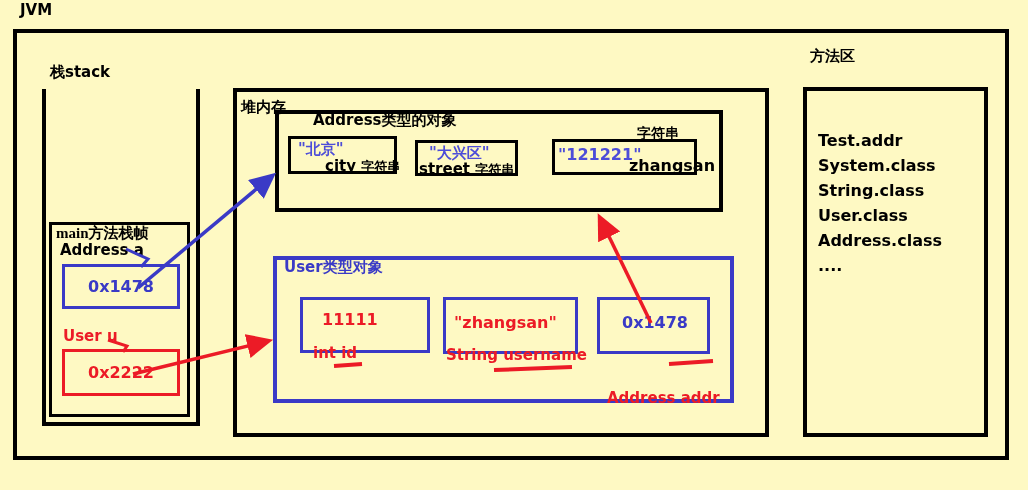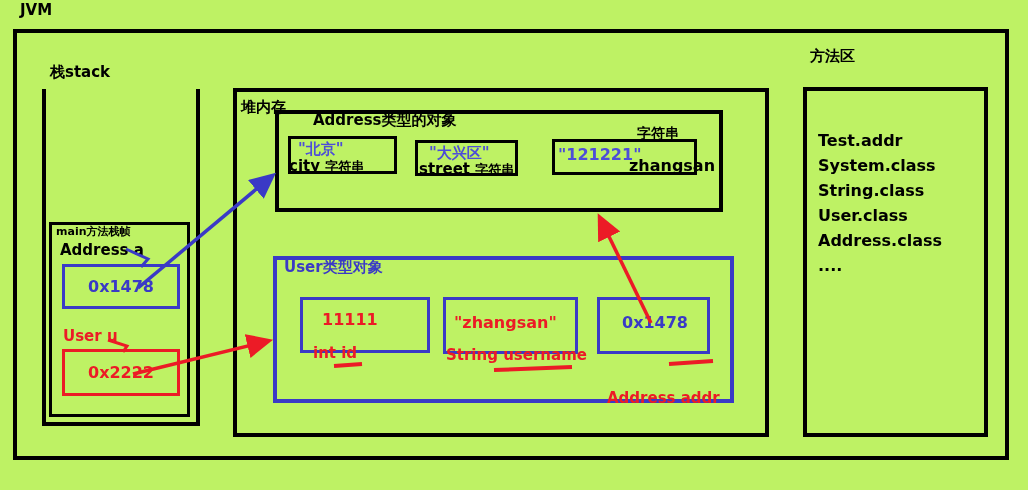--- a/index.html
+++ b/index.html
@@ -9,51 +9,51 @@
     --black:#000000;
   }
   *{margin:0;padding:0;box-sizing:border-box;}
   body{
     font-family:"DejaVu Sans","Liberation Sans",sans-serif;
     background:#ffffff;
   }
   .canvas{
     position:relative;
     width:1028px;height:490px;
-    background:#bef264;
+    background:#fef9c3;
     overflow:hidden;
     font-weight:bold;
     color:var(--black);
   }
   .abs{position:absolute;}
   .lbl{font-size:15px;font-weight:bold;white-space:nowrap;}
   .jvm-label{left:20px;top:1px;font-size:15px;}
   .outer-box{left:13px;top:29px;width:996px;height:431px;border:4px solid var(--black);}
   
   .stack-label{left:50px;top:63px;}
   .stack-box{left:42px;top:89px;width:158px;height:337px;
     border:4px solid var(--black);border-top:none;}
   .frame-box{left:49px;top:222px;width:141px;height:195px;border:3px solid var(--black);}
-  .frame-title{left:56px;top:224px;font-size:11px;}
+  .frame-title{left:56px;top:224px;font-size:15px;font-family:Liberation Serif, serif;}
   .addr-a-label{left:60px;top:241px;}
   .val-box{display:flex;align-items:center;justify-content:center;
     font-size:16px;font-weight:bold;}
   .stack-blue-box{left:62px;top:264px;width:118px;height:45px;
     border:3px solid var(--blue);color:var(--blue);}
   .user-u-label{left:63px;top:327px;color:var(--red);}
   .stack-red-box{left:62px;top:349px;width:118px;height:47px;
     border:3px solid var(--red);color:var(--red);}
   
   .heap-label{left:241px;top:62px;margin-top:36px;}
   .heap-box{left:233px;top:88px;width:536px;height:349px;border:4px solid var(--black);}
   .addr-obj-box{left:275px;top:110px;width:448px;height:102px;border:4px solid var(--black);}
   .addr-obj-title{left:285px;top:111px;font-size:15px;margin-left:28px;}
   .city-box{left:288px;top:136px;width:109px;height:38px;border:3px solid var(--black);}
   .city-value{left:298px;top:140px;font-size:15px;color:var(--blue-light);}
-  .city-label{left:289px;top:157px;font-size:15px;}
+  .city-label{left:289px;top:157px;font-size:15px;padding-left:36px;}
   .street-box{left:415px;top:140px;width:103px;height:36px;border:3px solid var(--black);}
   .street-value{left:429px;top:144px;font-size:15px;color:var(--blue-light);}
   .street-label{left:419px;top:160px;font-size:15px;}
   .zip-box{left:552px;top:139px;width:145px;height:36px;border:3px solid var(--black);}
   .zip-value{left:558px;top:145px;font-size:16px;color:var(--blue-light);}
   .zip-type-label{left:637px;top:125px;font-size:14px;}
   .zip-name-label{left:629px;top:156px;font-size:16px;}
   .type-lbl{font-size:13px;font-weight:bold;}
   
   .user-obj-box{left:273px;top:256px;width:461px;height:147px;border:4px solid var(--blue);}

